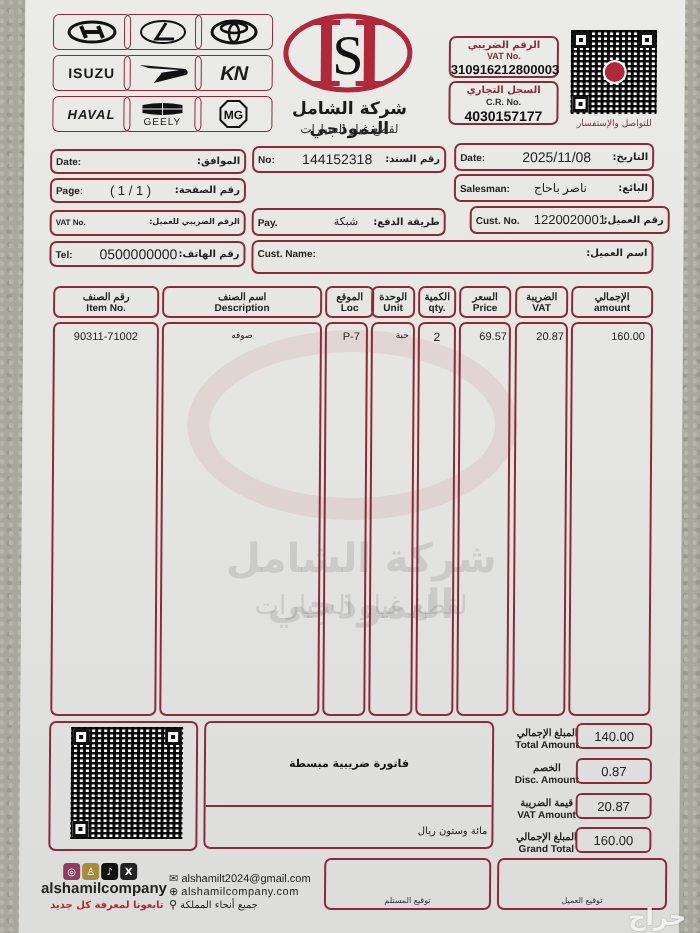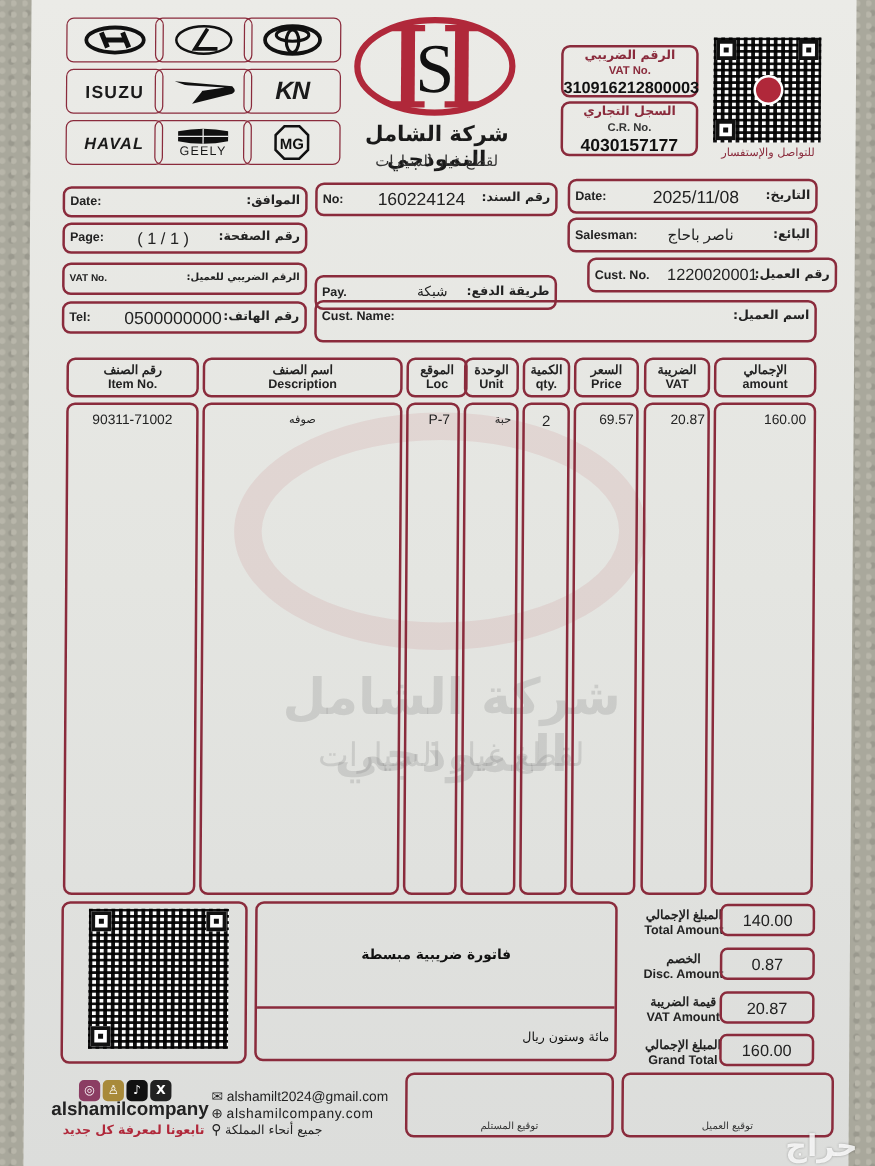--- a/index.html
+++ b/index.html
@@ -167,24 +167,24 @@
     <span class="lbl-ar" style="right:4px; top:5px; font-size:8px;">الرقم الضريبي للعميل:</span>
   </div>
   <div class="box" style="left:26px; top:241px; width:196px; height:26px;padding-left:39px;">
     <span class="lbl-en" style="left:4px; top:6px;">Tel:</span>
     <span class="val" style="left:48px; top:3px;">0500000000</span>
     <span class="lbl-ar" style="right:4px; top:5px;">رقم الهاتف:</span>
   </div>
 
   <div class="box" style="left:228px; top:146px; width:194px; height:27px;">
     <span class="lbl-en" style="left:4px; top:6px;">No:</span>
-    <span class="val" style="left:48px; top:3px;">160224124</span>
+    <span class="val" style="left:48px; top:3px;">144152318</span>
     <span class="lbl-ar" style="right:4px; top:5px;">رقم السند:</span>
   </div>
-  <div class="box" style="left:228px; top:220px; width:194px; height:28px;">
+  <div class="box" style="left:228px; top:208px; width:194px; height:28px;">
     <span class="lbl-en" style="left:4px; top:7px;">Pay.</span>
     <span class="val" style="left:80px; top:5px; font-size:11px; direction:rtl;">شبكة</span>
     <span class="lbl-ar" style="right:4px; top:6px;">طريقة الدفع:</span>
   </div>
 
   <div class="box" style="left:430px; top:143px; width:200px; height:28px;">
     <span class="lbl-en" style="left:4px; top:7px;">Date:</span>
     <span class="val" style="left:66px; top:4px;">2025/11/08</span>
     <span class="lbl-ar" style="right:4px; top:6px;">التاريخ:</span>
   </div>

